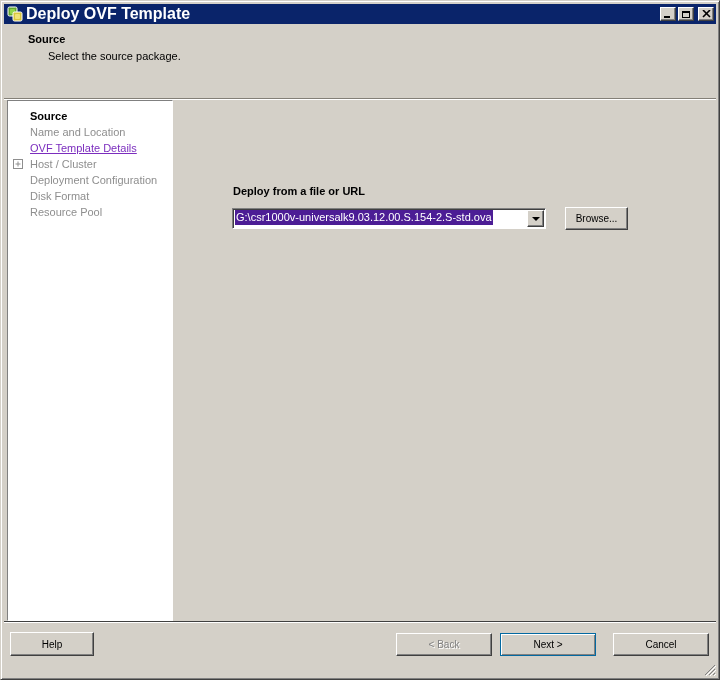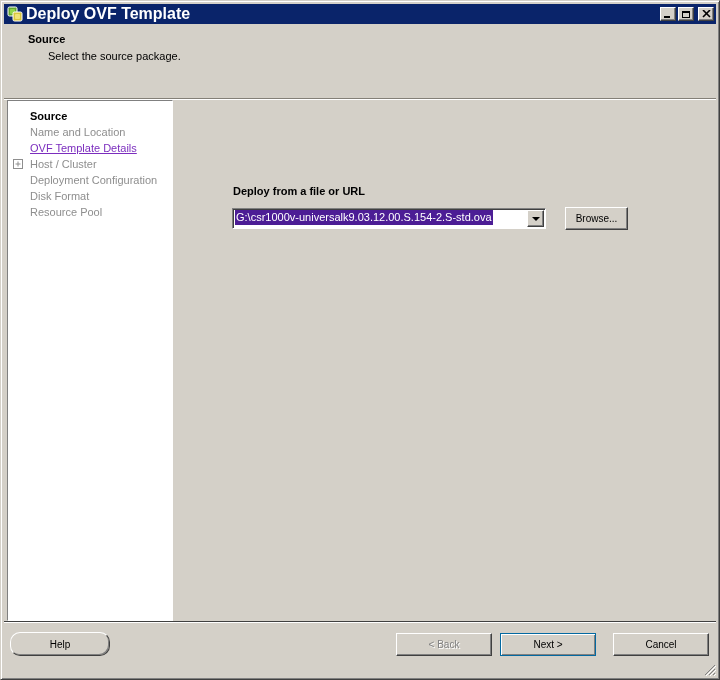--- a/index.html
+++ b/index.html
@@ -117,21 +117,21 @@
   }
   .btn.default {
     border: 1px solid #0369a1;
     box-shadow: inset 1px 1px 0 #ffffff, inset -1px -1px 0 #808080;
   }
   .btn.disabled { color: #808080; text-shadow: 1px 1px 0 #ffffff; }
   .browse-btn { position: absolute; left: 392px; top: 107px; width: 63px; height: 23px; }
   .description { position: absolute; left: 59px; top: 143px; width: 420px; line-height: 14px; }
   
   .footer { position: relative; height: 53px; }
-  .help-btn { position: absolute; left: 6px; top: 9px; width: 100px; height: 24px; border-radius: 10px; }
+  .help-btn { position: absolute; left: 6px; top: 9px; width: 84px; height: 24px; }
   .footer-right { position: absolute; top: 10px; right: 7px; display: flex; }
   .footer-right .btn { width: 96px; height: 23px; }
   .back-btn { margin-right: 8px; }
   .cancel-btn { margin-left: 17px; }
   .resize-grip { position: absolute; right: 0; bottom: 0; width: 13px; height: 13px; }
 </style>
 </head>
 <body>
 
 <div class="window">

